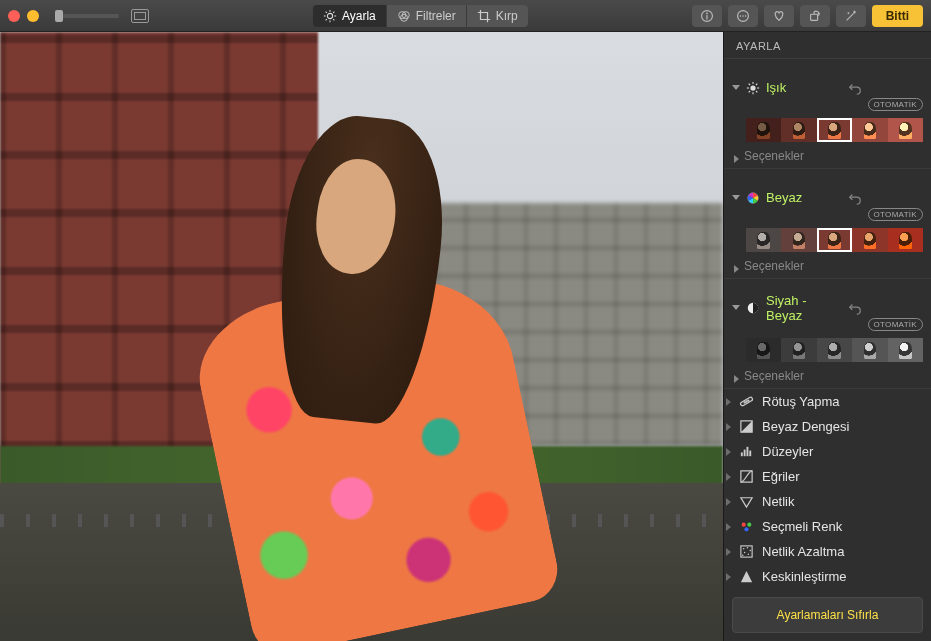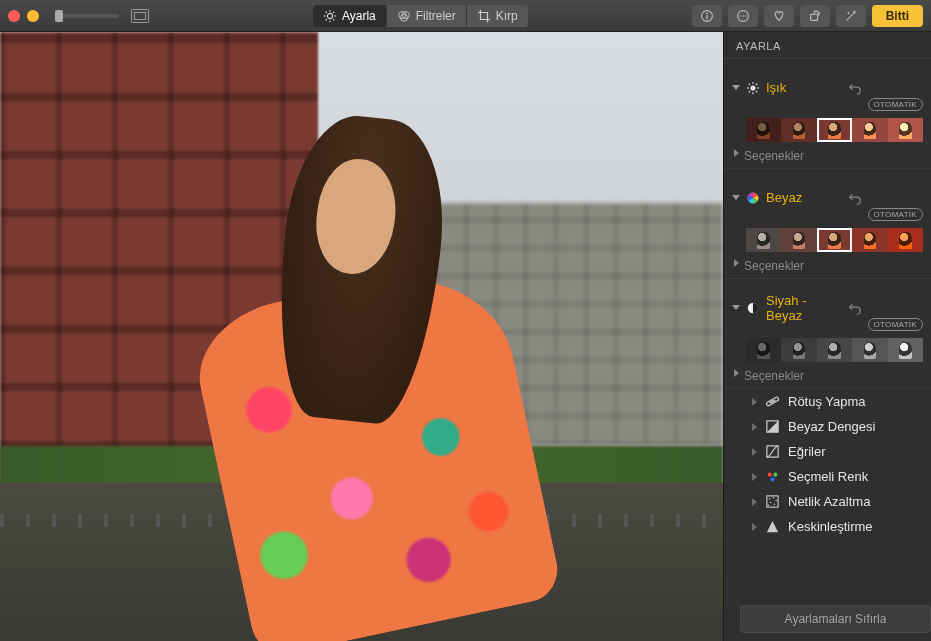--- a/index.html
+++ b/index.html
@@ -78,35 +78,35 @@
   }
   
   .sidebar{width:208px;background:#2f2f2f;border-left:1px solid #1a1a1a;display:flex;flex-direction:column;overflow:hidden;}
   .sb-header{padding:8px 12px 6px;font-size:11px;letter-spacing:0.5px;color:#bbb;border-bottom:1px solid #3c3c3c;}
   .sb-body{flex:1;overflow-y:auto;}
   .sec{border-bottom:1px solid #3a3a3a;}
   .sec-head{display:flex;align-items:center;gap:6px;padding:5px 8px;cursor:pointer;}
   .tri{width:0;height:0;border-style:solid;}
   .tri.down{border-width:5px 4px 0 4px;border-color:#999 transparent transparent transparent;}
   .tri.right{border-width:4px 0 4px 5px;border-color:transparent transparent transparent #888;}
-  .sec-title{flex:1;color:#eab308;font-size:13px;}
+  .sec-title{flex:1;color:#bef264;font-size:13px;}
   .undo-ic{width:14px;height:14px;opacity:.7;}
   .auto-badge{font-size:8px;border:1px solid #888;color:#aaa;border-radius:7px;padding:1px 5px;letter-spacing:.3px;margin-top:34px;}
   .thumbs{display:flex;gap:0;padding:2px 8px 4px 22px;}
   .thumb{flex:1;height:24px;background:#7a3a32;position:relative;overflow:hidden;}
   .thumb::after{content:"";position:absolute;left:32%;top:18%;width:36%;height:70%;background:radial-gradient(circle at 40% 30%,#d8a77e 0 28%,#3a2316 30% 60%,transparent 62%),linear-gradient(#e74,#e74);border-radius:40% 40% 10% 10%;}
   .thumb.sel{outline:2px solid #fff;outline-offset:-2px;z-index:1;}
   .thumbs.bw .thumb{filter:grayscale(1);}
-  .opts{display:flex;align-items:flex-start;gap:5px;padding:3px 8px 5px 10px;color:#888;font-size:12px;cursor:pointer;}
-  .tool-row{display:flex;align-items:center;gap:8px;padding:5px 8px 5px 28px;cursor:pointer;}
+  .opts{display:flex;align-items:flex-end;gap:5px;padding:3px 8px 5px 10px;color:#888;font-size:12px;cursor:pointer;}
+  .tool-row{display:flex;align-items:center;gap:8px;padding:5px 8px 5px 2px;cursor:pointer;}
   .tool-row .tri{opacity:.7;}
   .tool-label{color:#e5e5e5;font-size:13px;}
   .tool-ic{width:15px;height:15px;display:flex;align-items:center;justify-content:center;}
   .sb-footer{padding:8px;}
-  .reset-btn{width:100%;background:#3c3c3c;border:1px solid #4a4a4a;color:#a3a3a3;height:28px;border-radius:4px;font-size:12px;cursor:pointer;margin-left:8px;}
+  .reset-btn{width:100%;background:#3c3c3c;border:1px solid #4a4a4a;color:#fde047;height:36px;border-radius:4px;font-size:12px;cursor:pointer;}
   svg{display:block;}
 </style>
 </head>
 <body>
 
 <div class="toolbar">
   <div class="traffic">
     <div class="dot red"></div>
     <div class="dot yellow"></div>
     <div class="dot green"></div>
@@ -353,26 +353,47 @@
             <svg viewBox="0 0 16 16" width="15" height="15">
               <rect x="2" y="2" width="12" height="12" fill="none" stroke="#ccc" stroke-width="1.3"></rect>
               <path d="M2 14 L14 2 L14 14 z" fill="#ccc"></path>
             </svg>
           </span>
         <span class="tool-label">Beyaz Dengesi</span>
       </div>
       <div class="tool-row">
         <span class="tri right"></span>
         <span class="tool-ic">
+            <svg viewBox="0 0 16 16" width="15" height="15" fill="#ccc">
+              <rect x="2" y="9" width="2" height="4"></rect>
+              <rect x="5" y="6" width="2" height="7"></rect>
+              <rect x="8" y="3" width="2" height="10"></rect>
+              <rect x="11" y="7" width="2" height="6"></rect>
+            </svg>
+          </span>
+        <span class="tool-label">Düzeyler</span>
+      </div>
+      <div class="tool-row">
+        <span class="tri right"></span>
+        <span class="tool-ic">
             <svg viewBox="0 0 16 16" width="15" height="15" fill="none" stroke="#ccc" stroke-width="1.3">
               <rect x="2" y="2" width="12" height="12"></rect>
               <path d="M2 14 C6 14 10 2 14 2"></path>
             </svg>
           </span>
         <span class="tool-label">Eğriler</span>
+      </div>
+      <div class="tool-row">
+        <span class="tri right"></span>
+        <span class="tool-ic">
+            <svg viewBox="0 0 16 16" width="15" height="15" fill="none" stroke="#ccc" stroke-width="1.3">
+              <path d="M8 14 L2 4 h12z"></path>
+            </svg>
+          </span>
+        <span class="tool-label">Netlik</span>
       </div>
       <div class="tool-row">
         <span class="tri right"></span>
         <span class="tool-ic">
             <svg viewBox="0 0 16 16" width="15" height="15">
               <circle cx="5" cy="6" r="2.2" fill="#f44"></circle>
               <circle cx="11" cy="6" r="2.2" fill="#4c4"></circle>
               <circle cx="8" cy="11" r="2.2" fill="#36f"></circle>
             </svg>
           </span>

